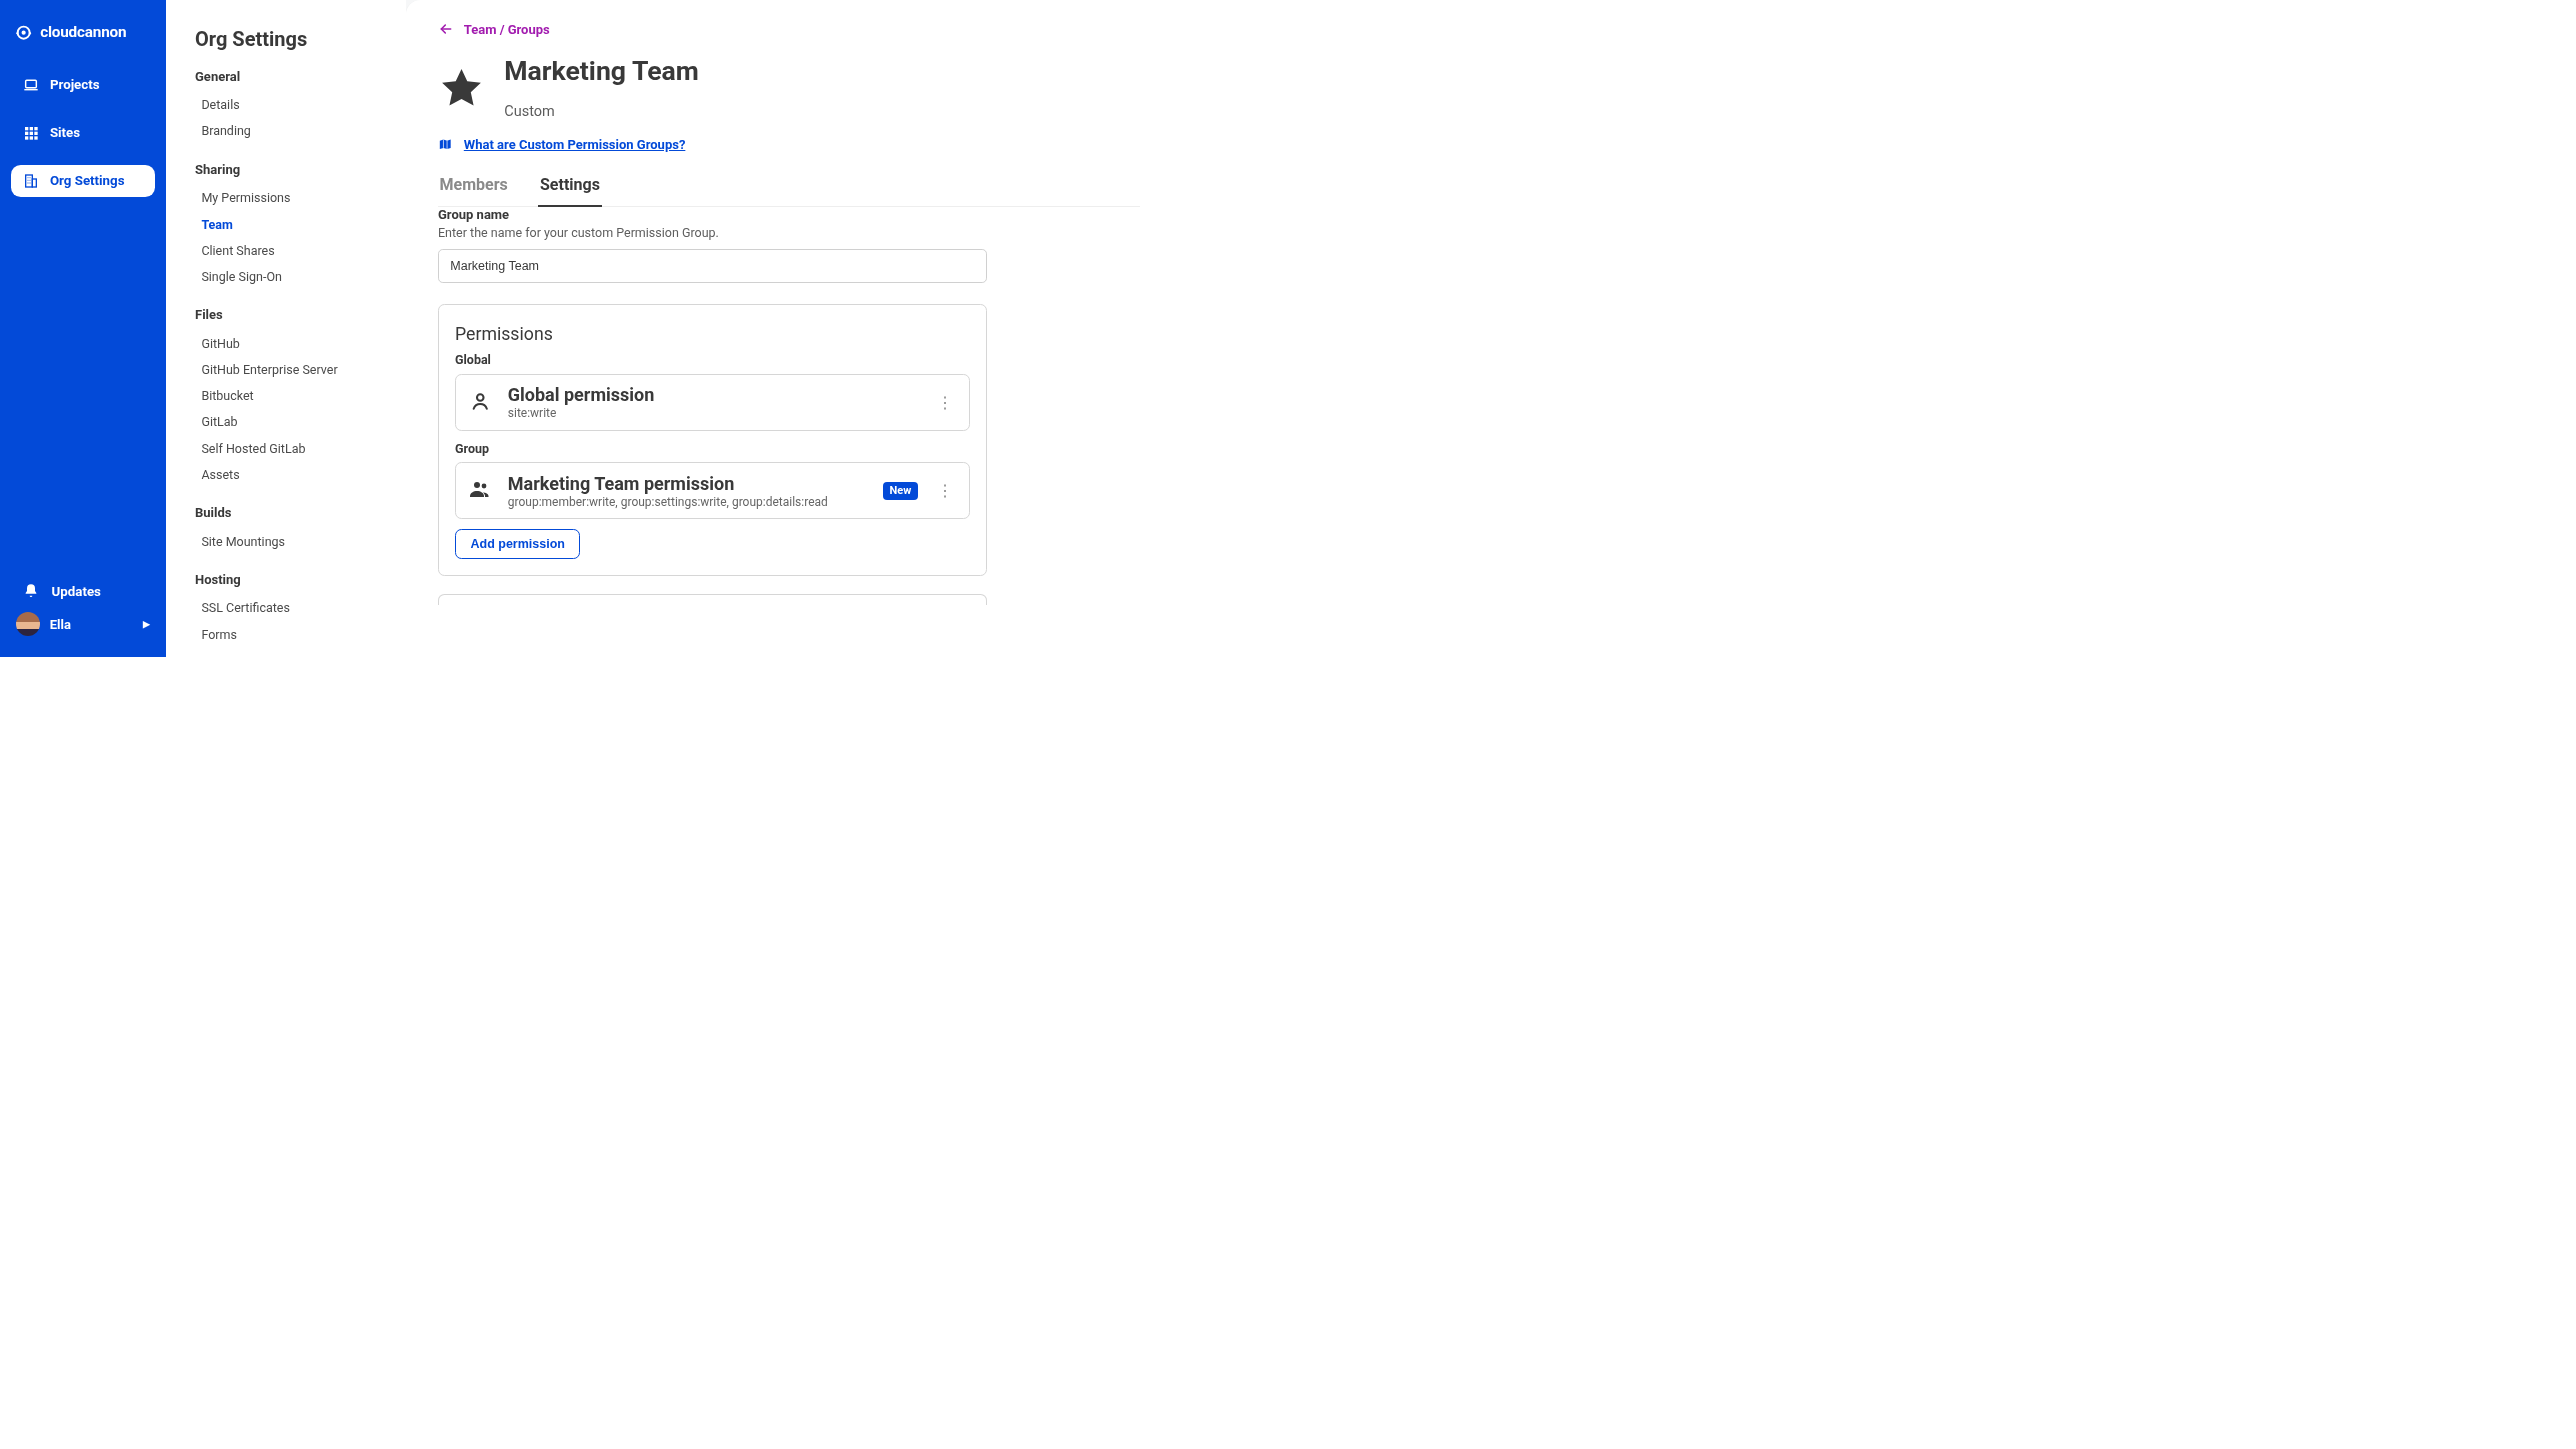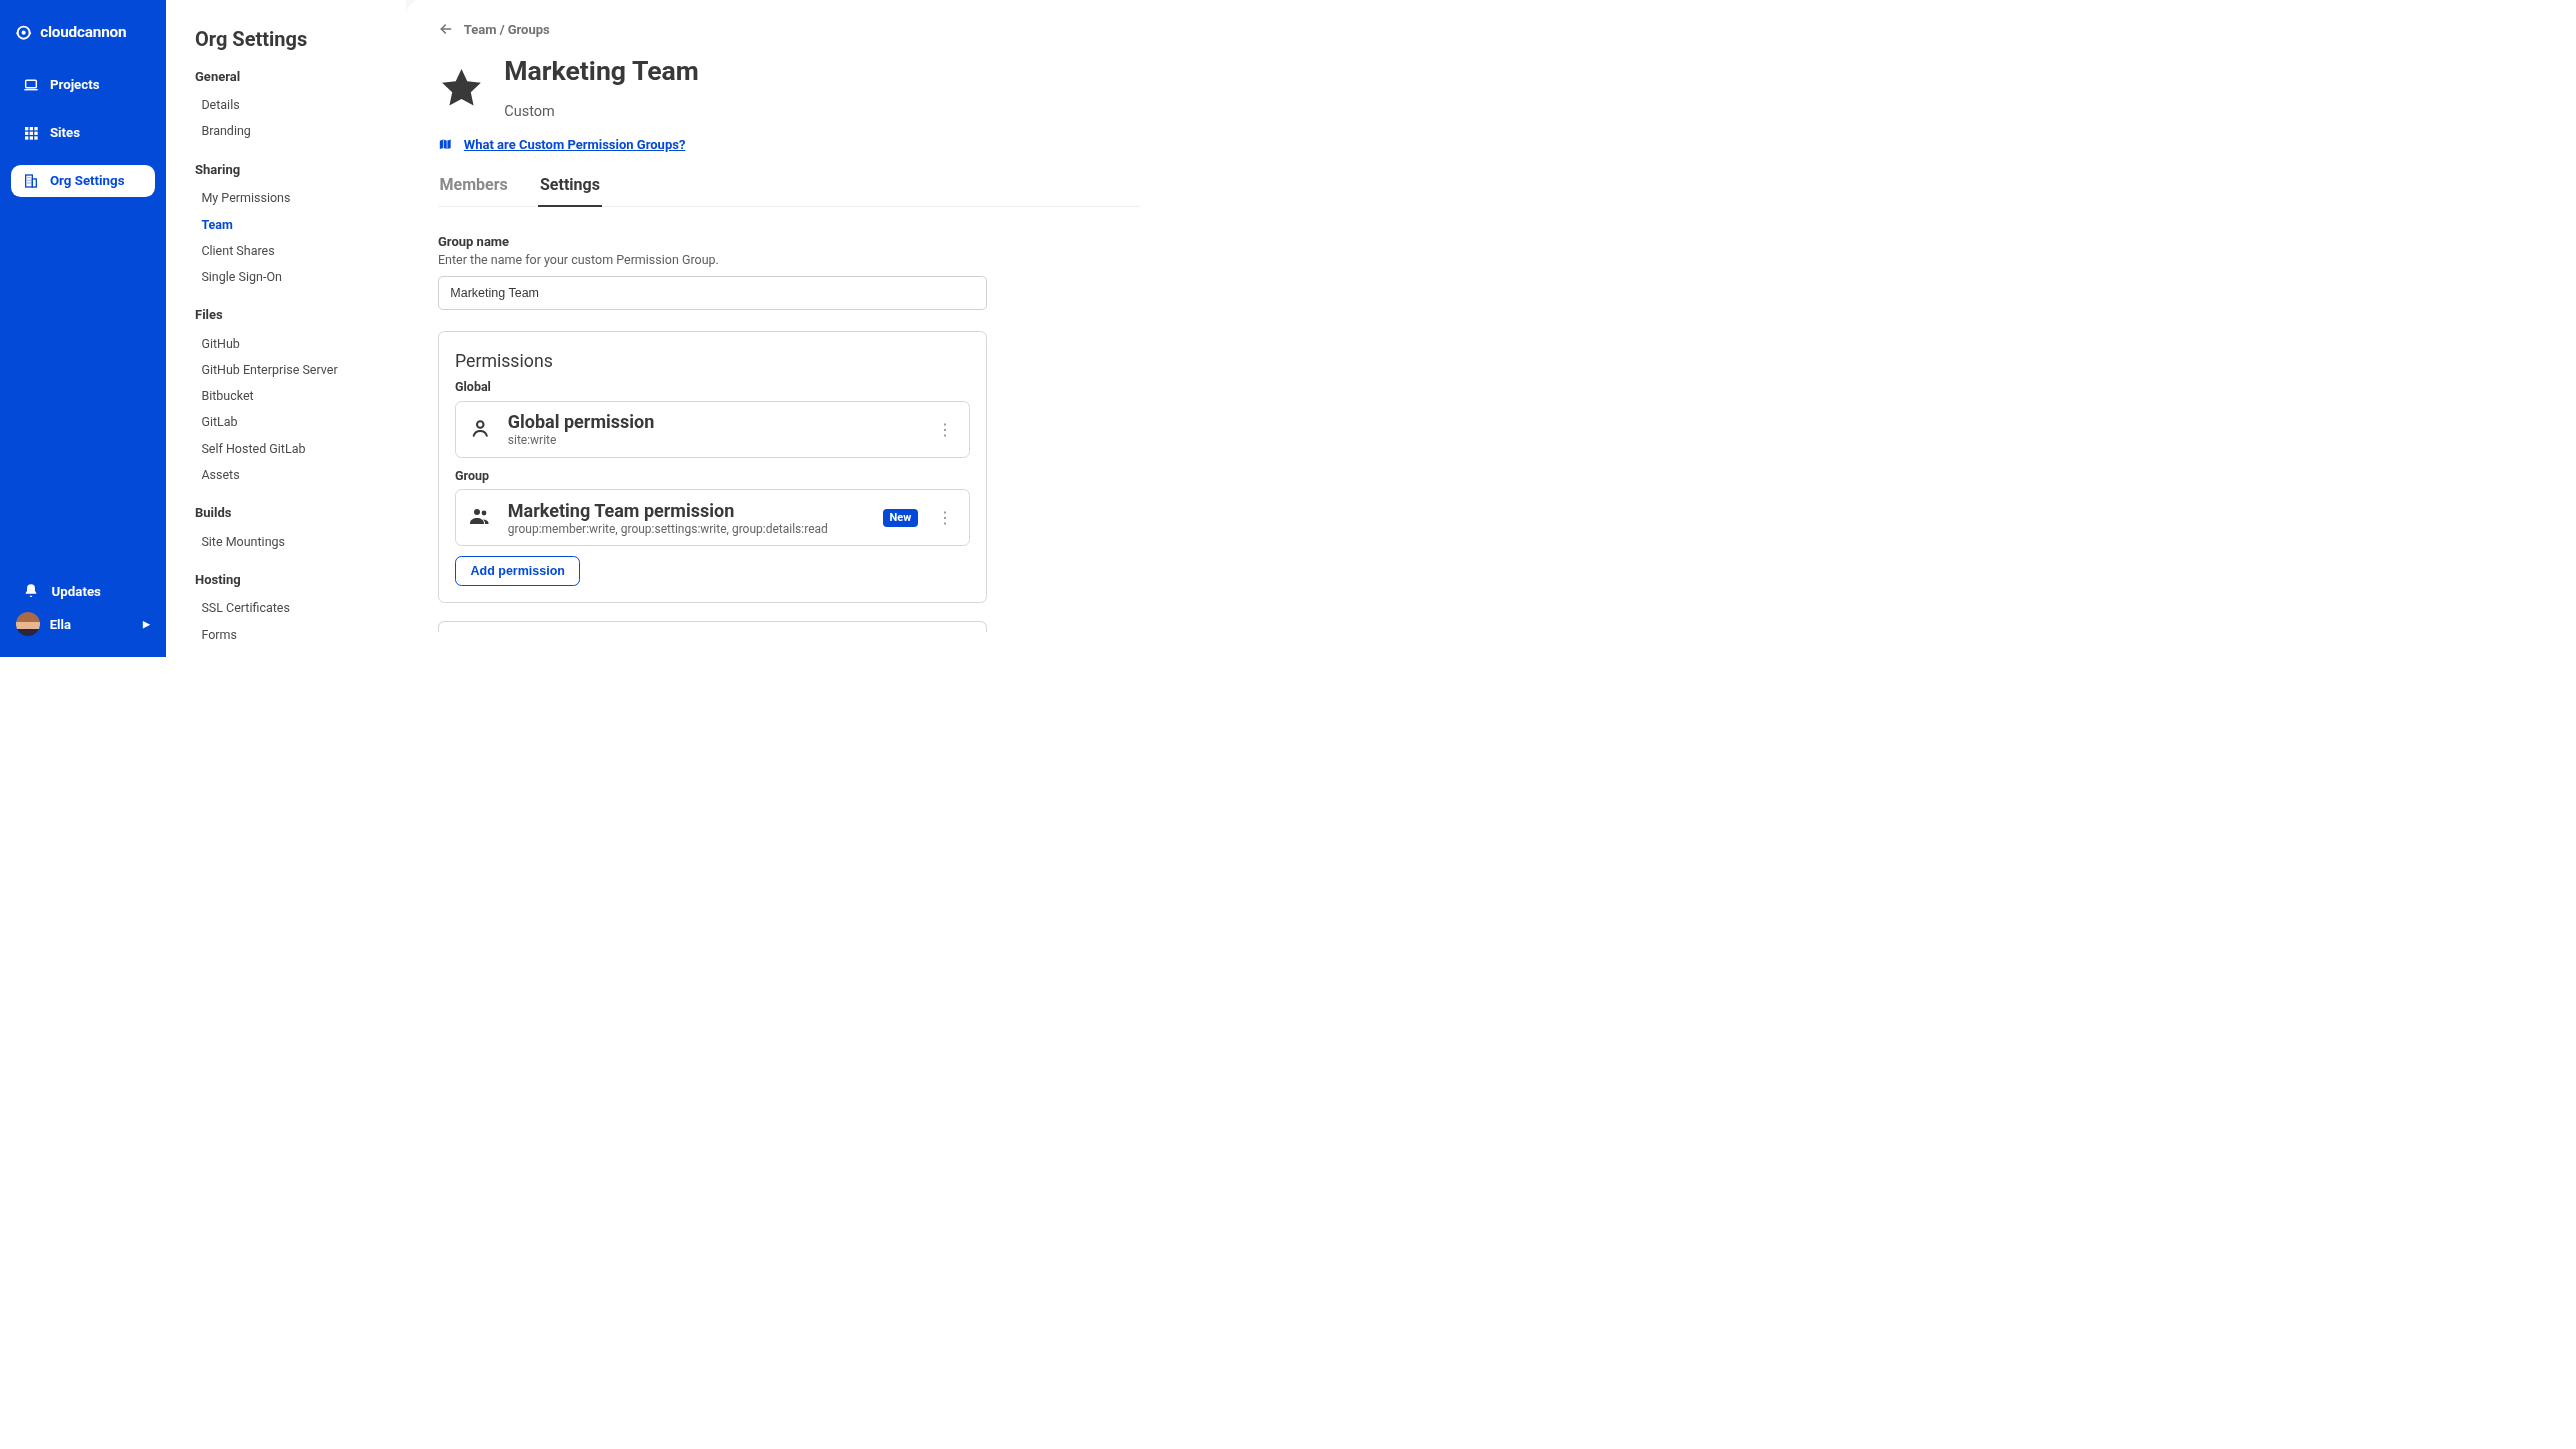--- a/index.html
+++ b/index.html
@@ -87,36 +87,36 @@
     background: #fff;
     margin: 0;
     height: 100%;
     border-top-left-radius: 14.5px;
     padding: 21px 32px 24px 32px;
     overflow-y: auto;
     box-shadow: -0.8px 0 0 rgba(0,0,0,0.02);
   }
   .breadcrumb {
     display: flex; align-items: center; gap: 9.7px;
-    color: #737373; font-weight: 700; font-size: 13px;
+    color: #a21caf; font-weight: 700; font-size: 13px;
     margin-bottom: 19.3px; cursor: pointer;
   }
   .breadcrumb svg { width: 16px; height: 16px; }
   .header-row { display: flex; align-items: center; gap: 19.3px; margin-bottom: 17.7px; }
   .star-icon { width: 47px; height: 47px; color: #393939; }
   .page-title { font-size: 26.6px; font-weight: 700; color: #393939; line-height: 1.1; }
   .page-sub { font-size: 14.5px; color: #5c5c5c; margin-top: 17px; }
   .help-link {
     display: flex; align-items: center; gap: 11.3px;
     color: #034ad8; font-size: 13px; margin-bottom: 22.5px; cursor: pointer;
   }
   .help-link span { text-decoration: underline; font-weight: bold; }
   .help-link svg { width: 14.5px; height: 14.5px; }
 
-  .tabs { display: flex; gap: 29px; border-bottom: 0.8px solid #eee; margin-bottom: 27px; }
+  .tabs { display: flex; gap: 29px; border-bottom: 0.8px solid #eee; }
   .tab {
     padding: 0 1.6px 11.3px 1.6px;
     font-size: 16px;
     font-weight: 700;
     color: #8a8a8a;
     cursor: pointer;
     border-bottom: 2.4px solid transparent;
     margin-bottom: -0.8px;
   }
   .tab.active { color: #393939; border-bottom-color: #393939; }

